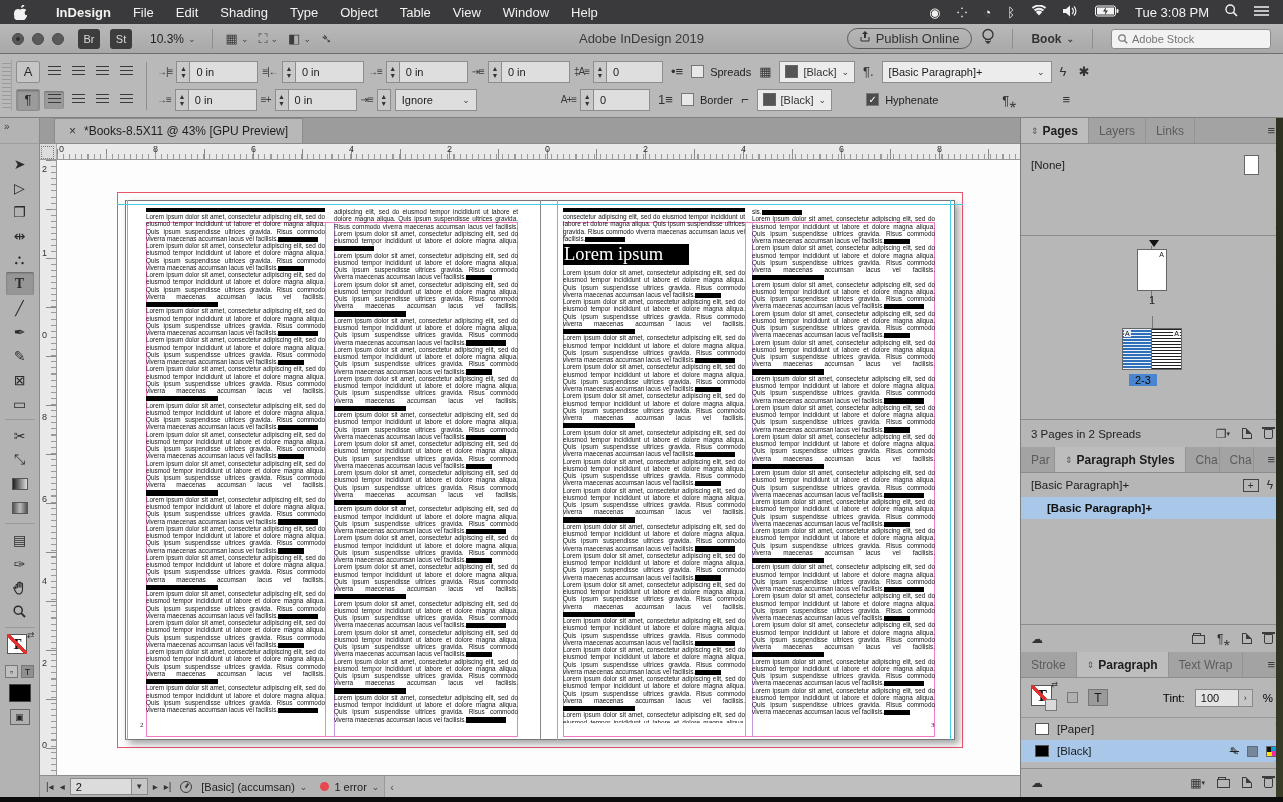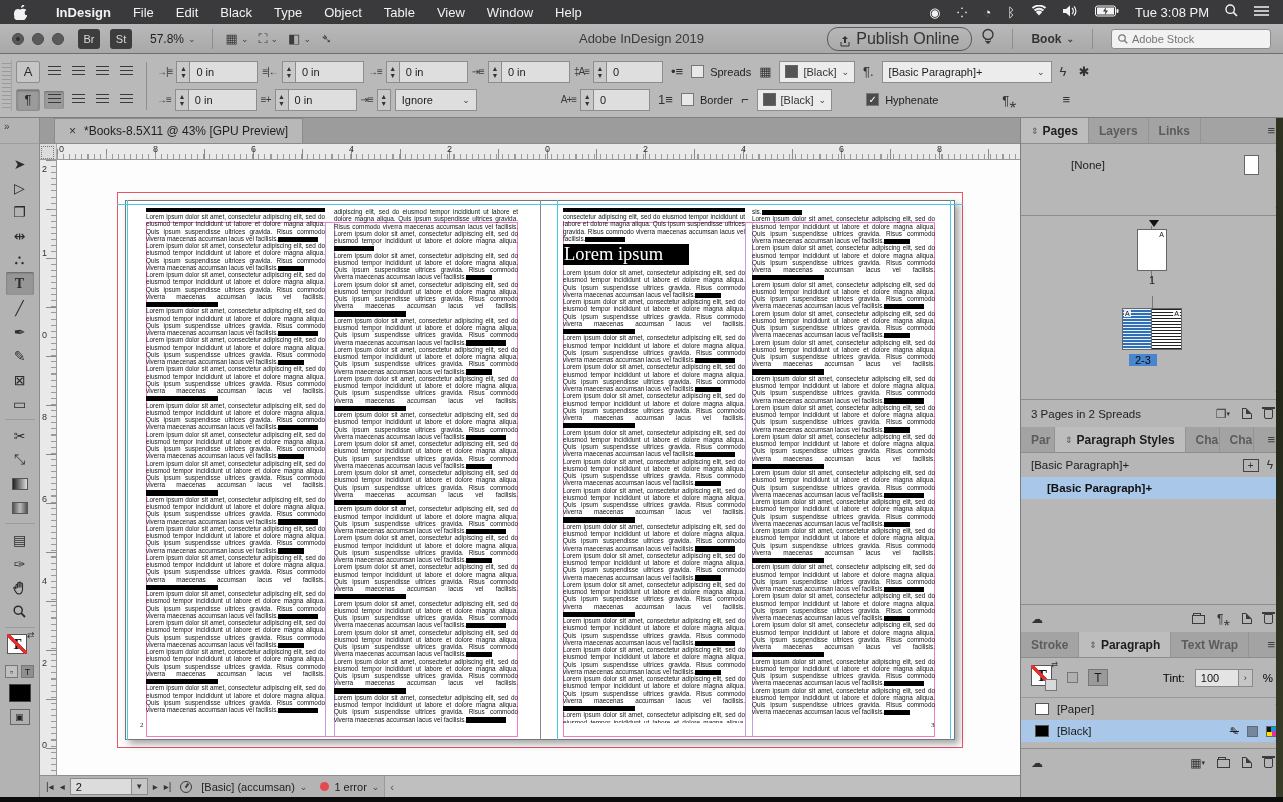--- a/index.html
+++ b/index.html
@@ -25,21 +25,21 @@
   .tl i{width:12px;height:12px;border-radius:50%;background:#5a5a5a;border:1px solid #4a4a4a;position:relative;}
   .tl i.dot::after{content:"";position:absolute;left:3px;top:3px;width:4px;height:4px;border-radius:50%;background:#2e2e2e;}
   .badge{width:22px;height:20px;background:#3d3d3d;color:#d9d9d9;border-radius:3px;font-size:11px;
     display:flex;align-items:center;justify-content:center;margin-right:10px;}
   .zoomctl{display:flex;align-items:center;gap:4px;margin:0 8px;color:#222;}
   .chev{font-size:9px;color:#444;}
   .vsep{width:1px;height:20px;background:#8e8e8e;margin:0 8px;}
   .miniico{color:#3c3c3c;font-size:13px;display:flex;align-items:center;gap:3px;margin:0 5px;}
   .apptitle{position:absolute;left:0;right:0;text-align:center;font-size:13px;color:#3a3a3a;pointer-events:none;}
   .tb-right{margin-left:auto;display:flex;align-items:center;gap:10px;margin-right:12px;z-index:2;}
-  .publish{border:1px solid #595959;border-radius:11px;padding:2px 12px;display:flex;gap:6px;align-items:flex-end;color:#333;background:transparent;font-size:16px;}
+  .publish{border:1px solid #595959;border-radius:11px;padding:2px 12px;display:flex;gap:6px;align-items:flex-start;color:#333;background:transparent;font-size:13px;}
   .bookmenu{display:flex;align-items:center;gap:5px;font-weight:bold;color:#333;}
   .stocksearch{width:160px;height:20px;background:#f2f2f2;border:1px solid #8d8d8d;border-radius:3px;
     display:flex;align-items:center;padding:0 6px;gap:4px;}
   .stocksearch input{border:none;background:transparent;outline:none;width:110px;font-size:11px;color:#555;}
 
   
   .controlbar{position:absolute;top:54px;left:0;width:1283px;height:64px;background:#b9b9b9;
     border-bottom:1px solid #7f7f7f;display:flex;}
   .grip{width:10px;border-right:1px solid #a2a2a2;background:repeating-linear-gradient(#b9b9b9 0 3px,#9a9a9a 3px 4px);margin:6px 2px;}
   .cbcol{display:flex;flex-direction:column;justify-content:center;gap:4px;padding:4px 2px;}
@@ -136,21 +136,21 @@
   .pgdrop{width:16px;height:17px;background:#c6c6c6;border:1px solid #8a8a8a;border-left:none;font-size:8px;color:#333;
      display:flex;align-items:center;justify-content:center;}
   .gauge{width:12px;height:12px;border:1.5px solid #3c3c3c;border-radius:50%;position:relative;margin:0 4px;}
   .gauge::after{content:"";position:absolute;left:5px;top:1px;width:1.5px;height:5px;background:#3c3c3c;transform:rotate(35deg);}
   .errdot{width:9px;height:9px;border-radius:50%;background:#e5484d;margin-left:8px;}
   .sb-track{flex:1;height:100%;background:#bfbfbf;border-left:1px solid #9a9a9a;display:flex;align-items:center;padding-left:5px;color:#555;}
 
   
   .rightcol{width:263px;background:#b6b6b6;border-left:1px solid #7e7e7e;display:flex;flex-direction:column;font-size:11.5px;}
   .ptabs{height:26px;background:#a3a3a3;display:flex;align-items:stretch;border-bottom:1px solid #8d8d8d;}
-  .ptab{padding:0 10px;display:flex;align-items:center;gap:4px;color:#5c5c5c;border-right:1px solid #949494;font-size:12px;white-space:nowrap;overflow:hidden;font-weight:bold;}
+  .ptab{padding:0 10px;display:flex;align-items:center;gap:4px;color:#5c5c5c;border-right:1px solid #949494;font-size:12px;white-space:nowrap;overflow:hidden;}
   .ptab.act{background:#bdbdbd;color:#1d1d1d;font-weight:bold;}
   .ptab .dd{color:#555;font-size:9px;font-weight:normal;}
   .pmenu{margin-left:auto;padding:0 8px;display:flex;align-items:center;color:#3e3e3e;font-size:13px;}
   .pbody{background:#b7b7b7;position:relative;}
   .mrow{display:flex;align-items:center;padding:0 10px;color:#1e1e1e;}
   .pagethumb{background:#fff;border:1px solid #666;position:relative;}
   .scrollhint{position:absolute;right:3px;font-size:8px;color:#9a9a9a;}
   .pfoot{height:28px;border-top:1px solid #8d8d8d;display:flex;align-items:center;padding:0 10px;gap:12px;color:#222;}
   .pfoot .flex{flex:1;}
   .ficon{color:#333;font-size:12px;display:flex;align-items:center;}
@@ -193,21 +193,21 @@
   <div class="menubar">
     <span class="apple">
       <svg width="13" height="15" viewBox="0 0 13 15">
           <path fill="#f2f2f2" d="M9.5 0c.1 1-.3 1.9-.9 2.6-.6.7-1.6 1.2-2.5 1.1-.1-.9.4-1.9 1-2.5C7.7.5 8.7.1 9.5 0zM12.4 11c-.4 1-.6 1.4-1.2 2.2-.8 1.2-1.9 2.6-3.2 2.6-1.2 0-1.5-.8-3.1-.8-1.6 0-2 .8-3.1.8C.5 15.9-.5 14.5-1.2 13.3" transform="translate(1,-1)"></path>
           <path fill="#f2f2f2" d="M6.5 4.2c1 0 2-.6 3.2-.5 1.1.1 2 .5 2.7 1.4-1.1.7-1.8 1.7-1.7 3 .1 1.5 1 2.5 2.1 3-.3.9-.7 1.7-1.3 2.5-.7 1-1.5 2-2.6 2-1 0-1.3-.6-2.5-.6s-1.6.6-2.5.6c-1.1 0-2-1.1-2.7-2.1C-.1 11.4-.6 8 .7 5.9c.7-1.1 1.9-1.8 3-1.8 1.1 0 1.9.6 2.8.6z" transform="translate(0,0)"></path>
         </svg>
     </span>
     <span class="mitem app">InDesign</span>
     <span class="mitem">File</span>
     <span class="mitem">Edit</span>
-    <span class="mitem">Black</span>
+    <span class="mitem">Shading</span>
     <span class="mitem">Type</span>
     <span class="mitem">Object</span>
     <span class="mitem">Table</span>
     <span class="mitem">View</span>
     <span class="mitem">Window</span>
     <span class="mitem">Help</span>
     <span class="spacer"></span>
     <span class="stat">
       <span class="g">◉</span>
       <span class="g">⁘</span>
@@ -254,21 +254,21 @@
 
   <div class="titlebar">
     <span class="tl">
       <i class="dot"></i>
       <i></i>
       <i></i>
     </span>
     <span class="badge">Br</span>
     <span class="badge">St</span>
     <span class="zoomctl">
-      <span>57.8%</span>
+      <span>10.3%</span>
         <span class="chev">⌄</span>
     </span>
     <span class="vsep"></span>
     <span class="miniico">▦<span class="chev">⌄</span></span>
     <span class="miniico">⛶<span class="chev">⌄</span></span>
     <span class="miniico">◧<span class="chev">⌄</span></span>
     <span class="miniico">➴</span>
     <span class="apptitle">Adobe InDesign 2019</span>
     <span class="tb-right">
       <span class="publish">
@@ -656,21 +656,21 @@
 
       <div class="ptabs">
         <span class="ptab act">
             <span class="dd">⇕</span>
             <span>Pages</span>
           </span>
         <span class="ptab">Layers</span>
         <span class="ptab">Links</span>
         <span class="pmenu">≡</span>
       </div>
-      <div class="pbody" style="height:72px;border-bottom:1px solid #8d8d8d;padding-left:40px;">
+      <div class="pbody" style="height:92px;border-bottom:1px solid #8d8d8d;">
         <div class="mrow" style="height:42px;">
           <span>[None]</span>
           <span style="flex:1"></span>
           <span class="pagethumb" style="width:15px;height:20px;margin-right:14px;"></span>
         </div>
         <span class="scrollhint" style="top:4px">⌃</span>
         <span class="scrollhint" style="bottom:4px">⌄</span>
       </div>
       <div class="pbody" style="height:183px;">
         <div style="position:absolute;left:128px;top:4px;width:0;height:0;border:5px solid transparent;border-top:7px solid #111;"></div>

